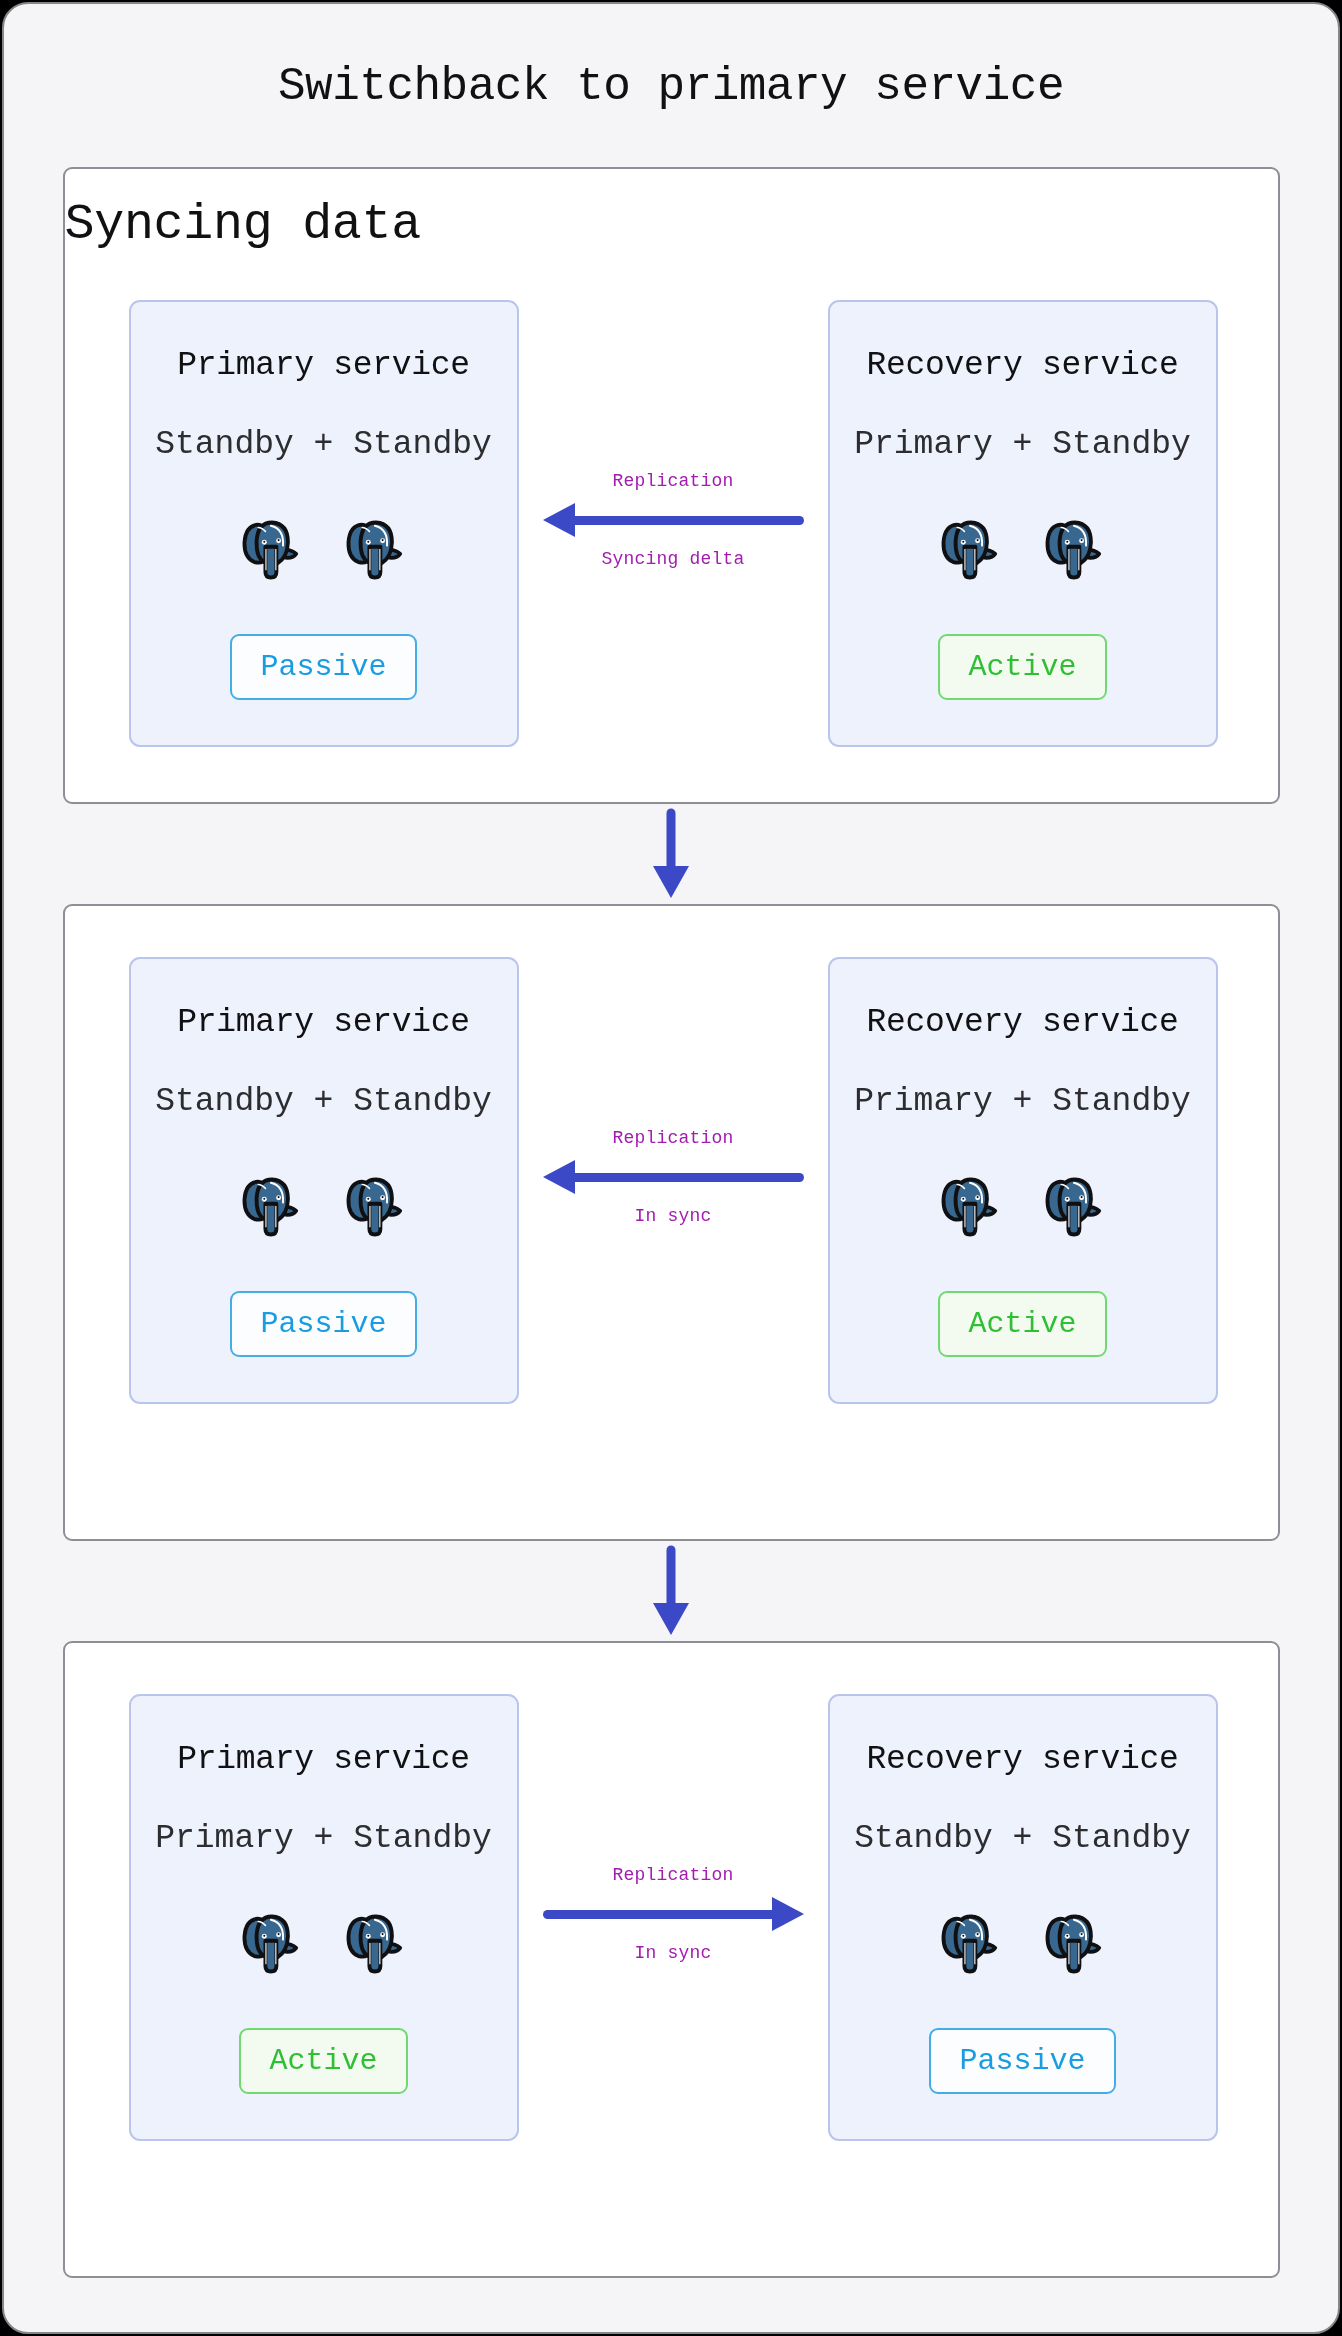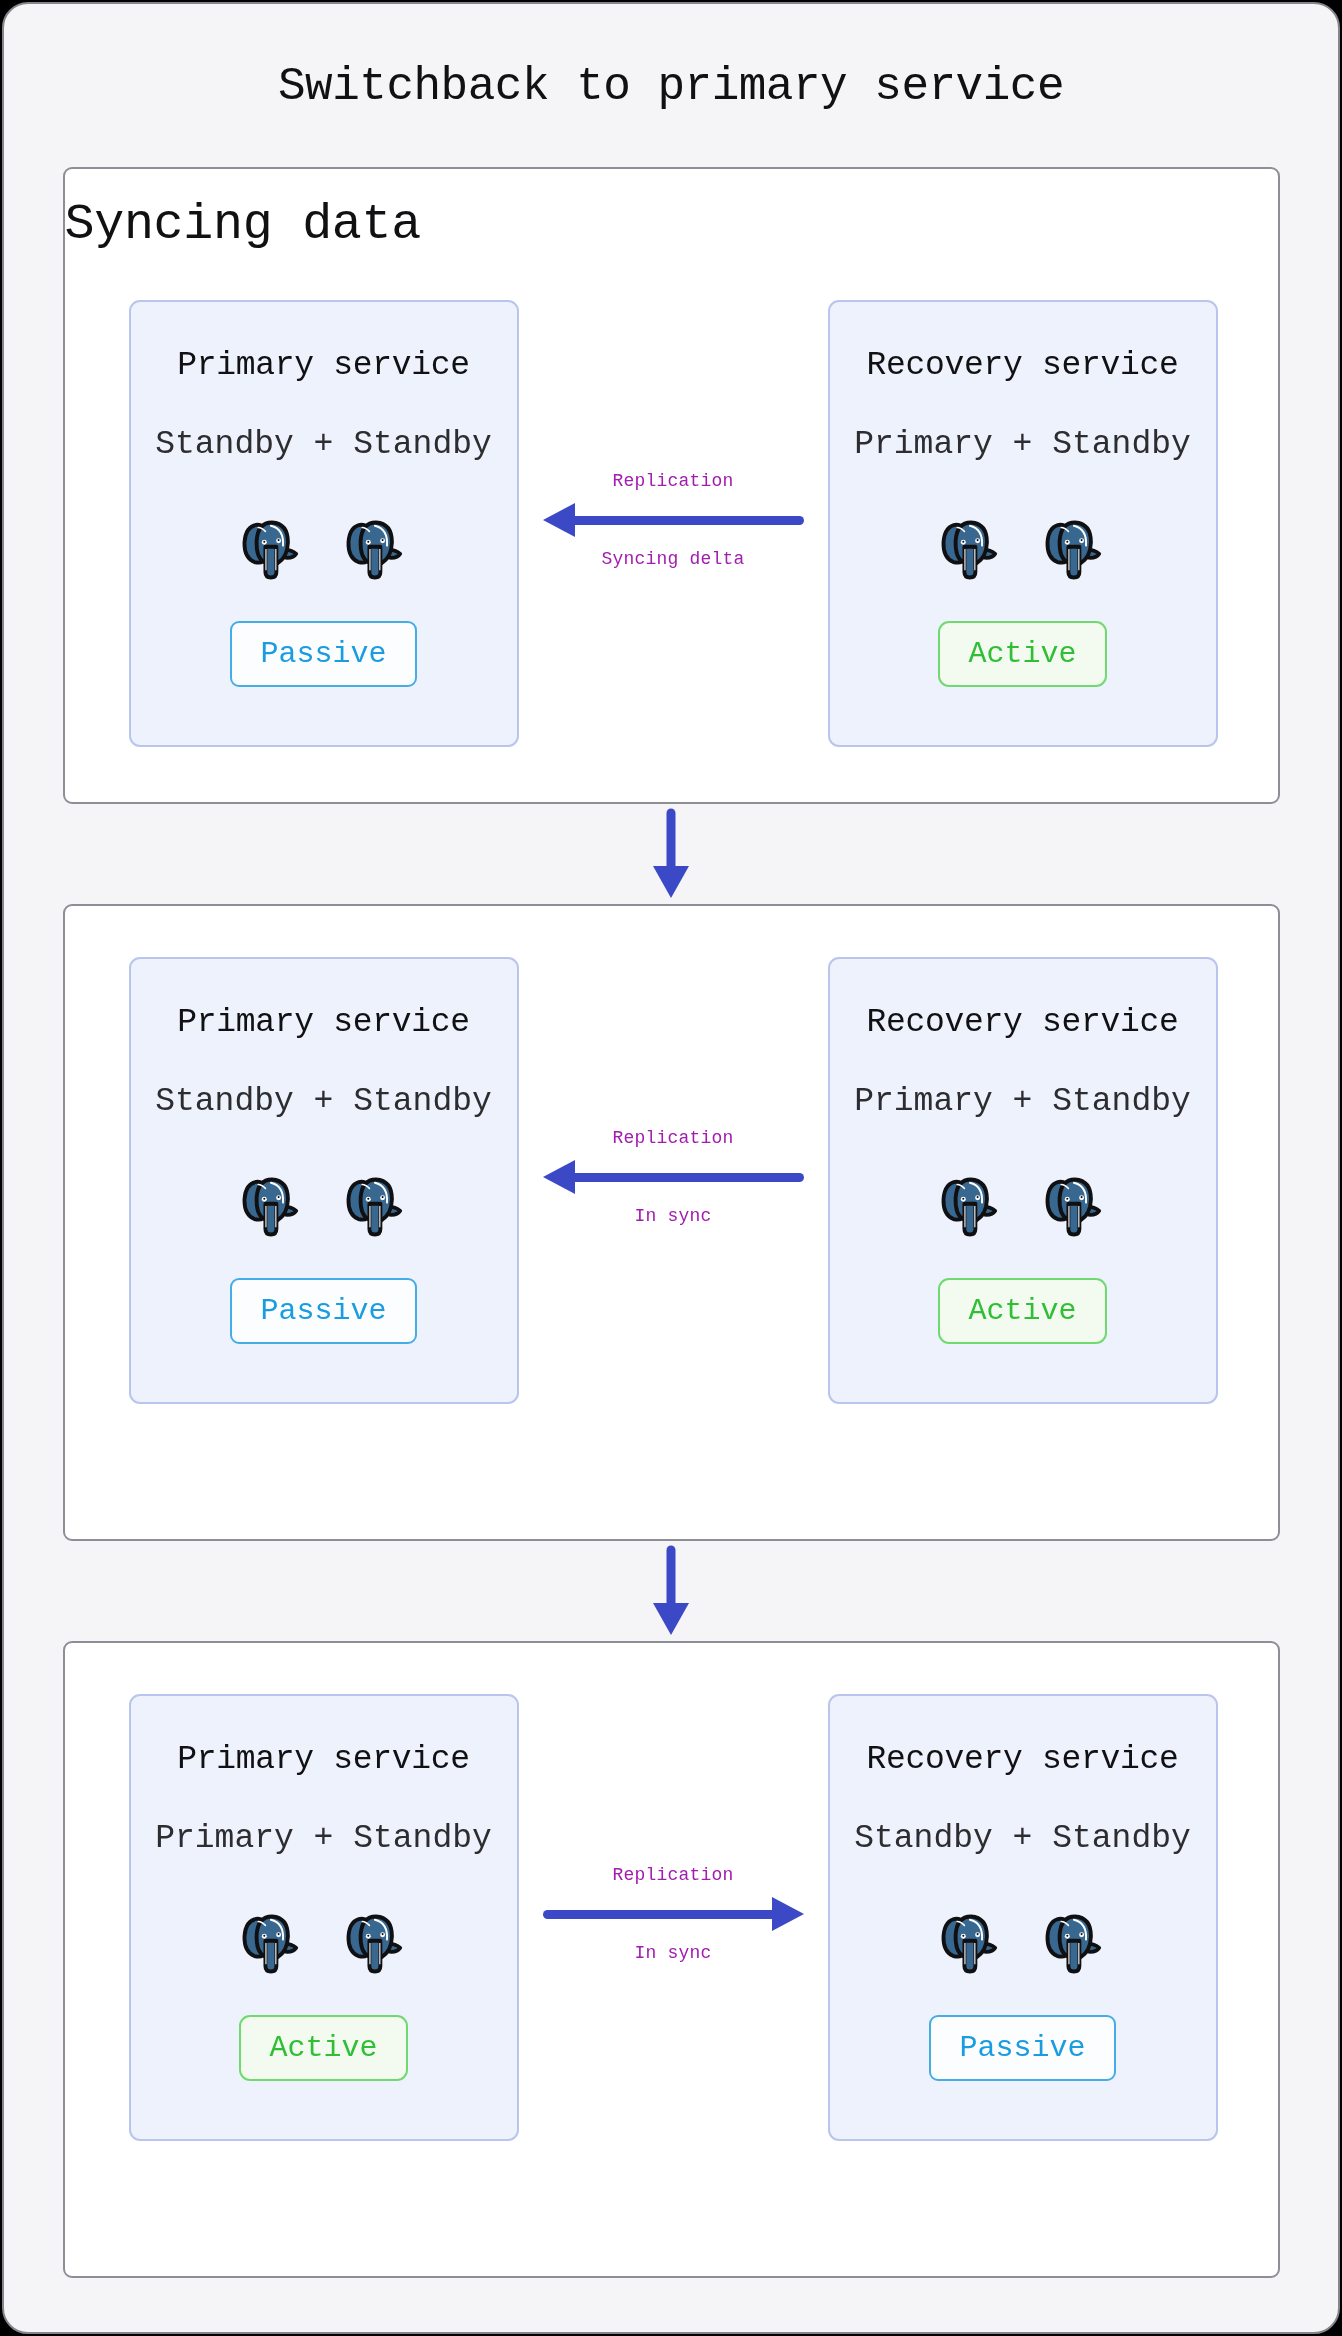--- a/index.html
+++ b/index.html
@@ -95,37 +95,36 @@
     color:var(--ink-soft);
   }
   .elephants{
     margin-top:57px;
     display:flex;
     gap:36px;
     align-items:center;
   }
   .pg-icon{width:68px;height:66px;display:block}
   .badge{
-    margin-top:38px;
+    margin-top:51px;
     padding:13px 28px;
     border-radius:9px;
     font-size:30px;
     line-height:36px;
     border:2px solid;
   }
   .badge.passive{
     color:var(--passive-text);
     border-color:var(--passive-border);
     background:var(--passive-bg);
   }
   .badge.active{
     color:var(--active-text);
     border-color:var(--active-border);
     background:var(--active-bg);
-    border-radius:11px;
   }
   .connector{
     flex:1 1 auto;
     display:flex;
     flex-direction:column;
     padding-top:164px;
   }
   .connector-label{
     text-align:center;
     font-size:18px;

